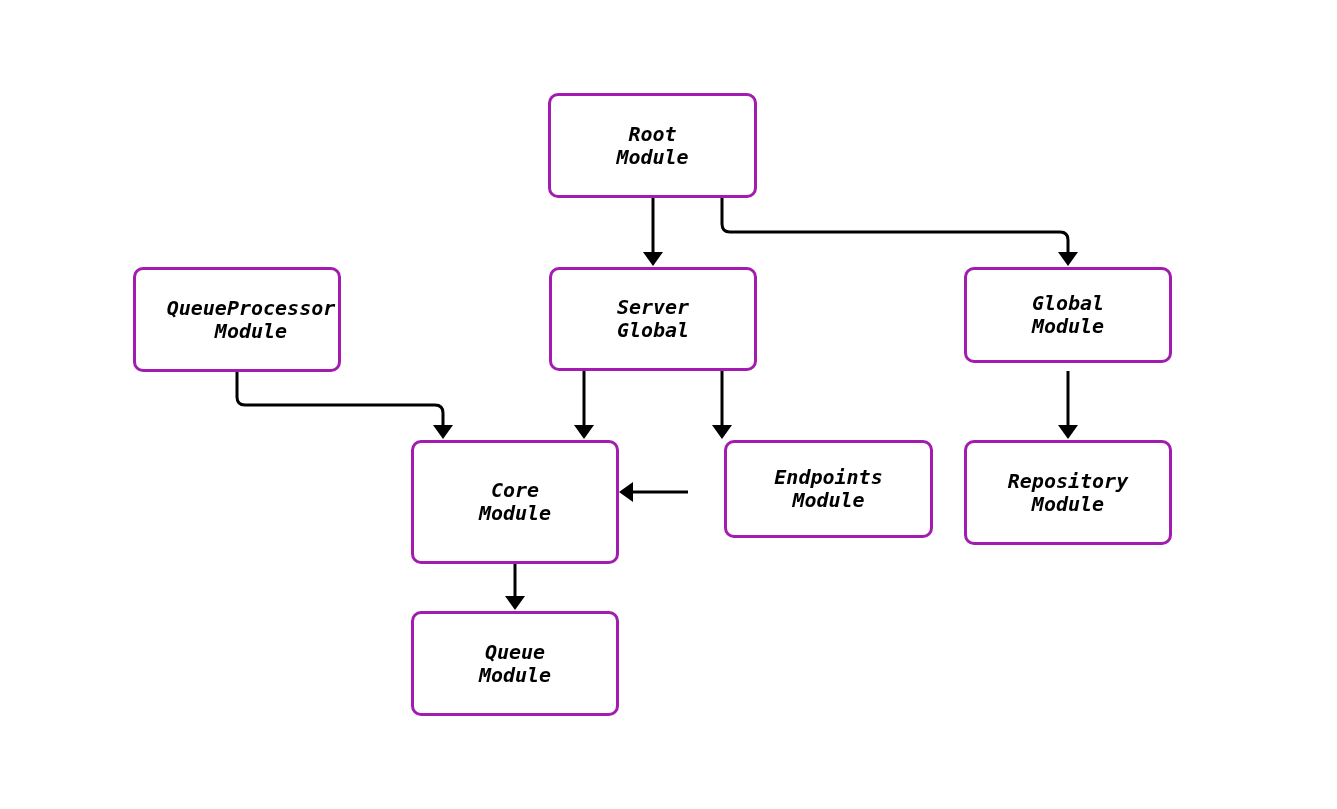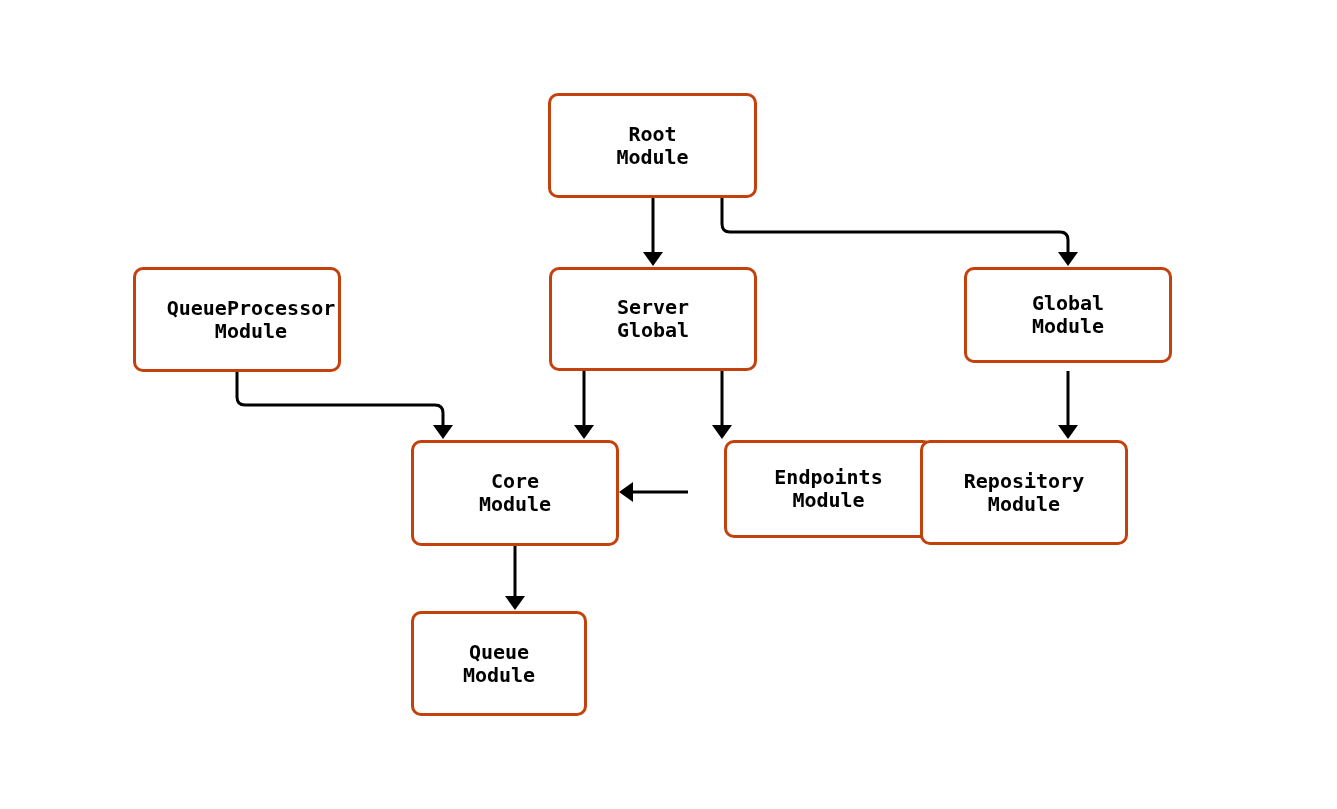--- a/index.html
+++ b/index.html
@@ -29,31 +29,32 @@
     stroke-linecap: butt;
   }
   .arrowhead {
     fill: #000000;
     stroke: none;
   }
   .node {
     position: absolute;
     box-sizing: border-box;
     background: #ffffff;
-    border: 3px solid #c2410c;
+    border: 3px solid #a21caf;
     border-radius: 10px;
     display: flex;
     align-items: center;
     justify-content: center;
     text-align: center;
     font-size: 20px;
     font-weight: bold;
     line-height: 23px;
     color: #000000;
     white-space: pre-line;
+    font-style: italic;
   }
 </style>
 </head>
 <body>
 
 <div class="canvas">
 
   <svg class="edges" viewBox="0 0 1337 809" xmlns="http://www.w3.org/2000/svg">
 
     <path class="edge" d="M 653 198 L 653 253"></path>
@@ -86,25 +87,25 @@
 
   <div class="node" style="left:133px; top:267px; width:208px; height:105px;padding-left:28px;">QueueProcessor
 Module</div>
 
   <div class="node" style="left:549px; top:267px; width:208px; height:104px;">Server
 Global</div>
 
   <div class="node" style="left:964px; top:267px; width:208px; height:96px;">Global
 Module</div>
 
-  <div class="node" style="left:411px; top:440px; width:208px; height:106px;">Core
+  <div class="node" style="left:411px; top:440px; width:208px; height:124px;">Core
 Module</div>
 
   <div class="node" style="left:724px; top:440px; width:209px; height:98px;">Endpoints
 Module</div>
 
-  <div class="node" style="left:920px; top:440px; width:208px; height:105px;">Repository
+  <div class="node" style="left:964px; top:440px; width:208px; height:105px;">Repository
 Module</div>
 
-  <div class="node" style="left:411px; top:611px; width:176px; height:105px;">Queue
+  <div class="node" style="left:411px; top:611px; width:208px; height:105px;">Queue
 Module</div>
 
 </div>
 
 </body></html>

